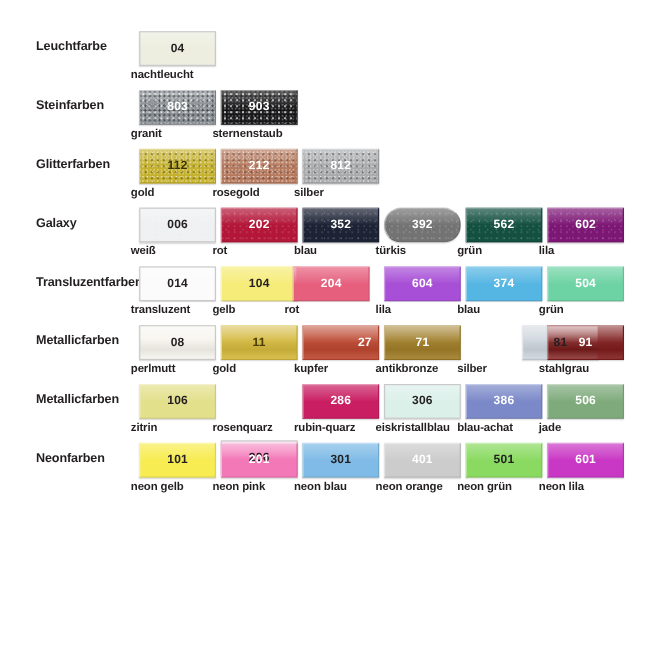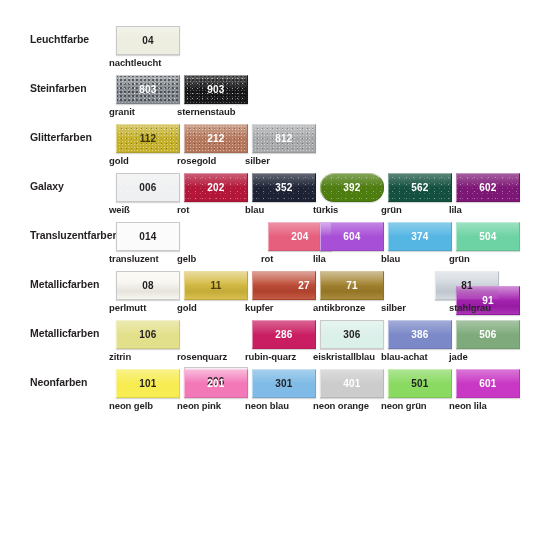--- a/index.html
+++ b/index.html
@@ -226,21 +226,21 @@
         </div>
         <div class="cell" style="left: 136px;">
           <div class="chip tex-galaxy" style="background: rgb(29, 35, 53); color: rgb(255, 255, 255);">
             <div class="sheen"></div>
             <div class="speckle"></div>
             <span class="code">352</span>
           </div>
           <div class="chip-name">blau</div>
         </div>
         <div class="cell" style="left: 204px;">
-          <div class="chip tex-galaxy" style="background: #4d7c0f; color: rgb(255, 255, 255); border-radius: 14px;">
+          <div class="chip tex-galaxy" style="background: #737373; color: rgb(255, 255, 255); border-radius: 14px;">
             <div class="sheen"></div>
             <div class="speckle"></div>
             <span class="code">392</span>
           </div>
           <div class="chip-name">türkis</div>
         </div>
         <div class="cell" style="left: 272px;">
           <div class="chip tex-galaxy" style="background: rgb(19, 80, 63); color: rgb(255, 255, 255);">
             <div class="sheen"></div>
             <div class="speckle"></div>
@@ -263,23 +263,28 @@
       <div class="swatches">
         <div class="cell" style="left: 0px;">
           <div class="chip tex-plain bordered" style="background: rgb(251, 251, 251); color: rgb(35, 31, 32);">
             <div class="sheen"></div>
             <div class="speckle"></div>
             <span class="code">014</span>
           </div>
           <div class="chip-name">transluzent</div>
         </div>
         <div class="cell" style="left: 68px;">
+          <div class="chip tex-plain" style="background: rgb(246, 236, 121); color: rgb(35, 31, 32);">
+            <div class="sheen"></div>
+            <div class="speckle"></div>
+            <span class="code">104</span>
+          </div>
           <div class="chip-name">gelb</div>
         </div>
-        <div class="cell" style="left: 152px;">
+        <div class="cell" style="left: 128px;">
           <div class="chip tex-plain" style="background: rgb(230, 96, 126); color: rgb(255, 255, 255);">
             <div class="sheen"></div>
             <div class="speckle"></div>
             <span class="code">204</span>
           </div>
           <div class="chip-name">rot</div>
         </div>
         <div class="cell" style="left: 204px;">
           <div class="chip tex-plain" style="background: rgb(167, 79, 214); color: rgb(255, 255, 255);">
             <div class="sheen"></div>
@@ -343,21 +348,21 @@
         </div>
         <div class="cell" style="left: 272px;">
           <div class="chip tex-metallic" style="background: rgb(206, 213, 220); color: rgb(35, 31, 32); margin-left: 47px;">
             <div class="sheen"></div>
             <div class="speckle"></div>
             <span class="code">81</span>
           </div>
           <div class="chip-name">silber</div>
         </div>
         <div class="cell" style="left: 340px;">
-          <div class="chip tex-metallic" style="background: #a21caf; color: rgb(255, 255, 255); margin-top: 15px;">
+          <div class="chip tex-metallic" style="background: #7f1d1d; color: rgb(255, 255, 255);">
             <div class="sheen"></div>
             <div class="speckle"></div>
             <span class="code">91</span>
           </div>
           <div class="chip-name">stahlgrau</div>
         </div>
       </div>
     </div>
     <div class="row" style="top: 320px;">
       <div class="row-label">Metallicfarben</div>

